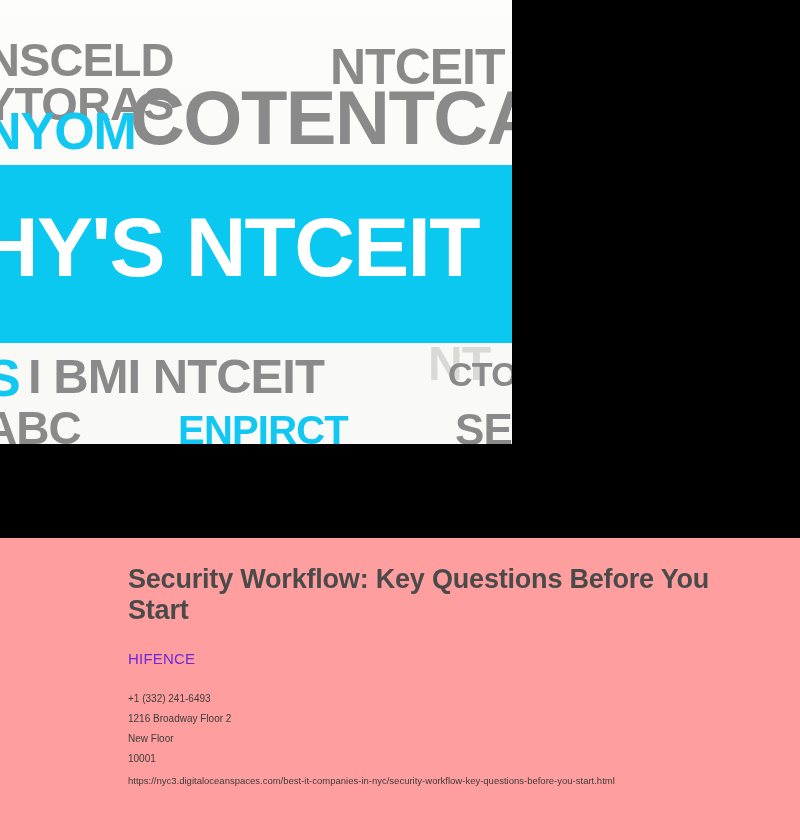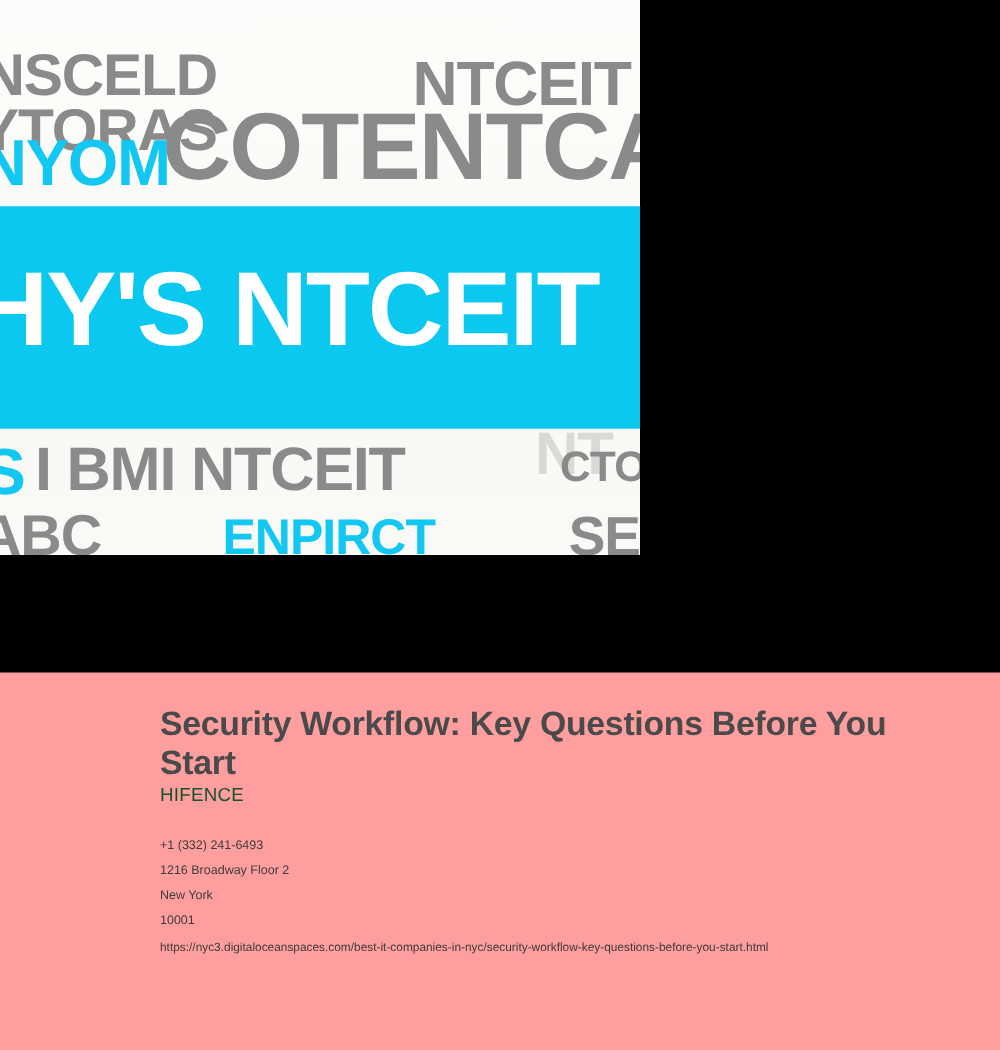--- a/index.html
+++ b/index.html
@@ -90,22 +90,22 @@
     color: #4a4a4a;
     letter-spacing: -0.2px;
     margin: 0;
     max-width: 605px;
   }
 
   .brand {
     font-family: "Liberation Sans", sans-serif;
     font-size: 15px;
     font-weight: 400;
-    color: #14532d;
-    margin-top: 3px;
+    color: #6d28d9;
+    margin-top: 25px;
     letter-spacing: 0.2px;
   }
 
   .contact {
     margin-top: 22px;
   }
   .contact div {
     font-family: "Liberation Sans", sans-serif;
     font-size: 10px;
     line-height: 20px;
@@ -152,21 +152,21 @@
   <div class="info">
     <div class="info-inner">
 
       <h1 class="title">Security Workflow: Key Questions Before You Start</h1>
 
       <div class="brand">HIFENCE</div>
 
       <div class="contact">
         <div>+1 (332) 241-6493</div>
         <div>1216 Broadway Floor 2</div>
-        <div>New York</div>
+        <div>New Floor</div>
         <div>10001</div>
       </div>
 
       <div class="url">https://nyc3.digitaloceanspaces.com/best-it-companies-in-nyc/security-workflow-key-questions-before-you-start.html</div>
 
     </div>
   </div>
 
 </div>
 

